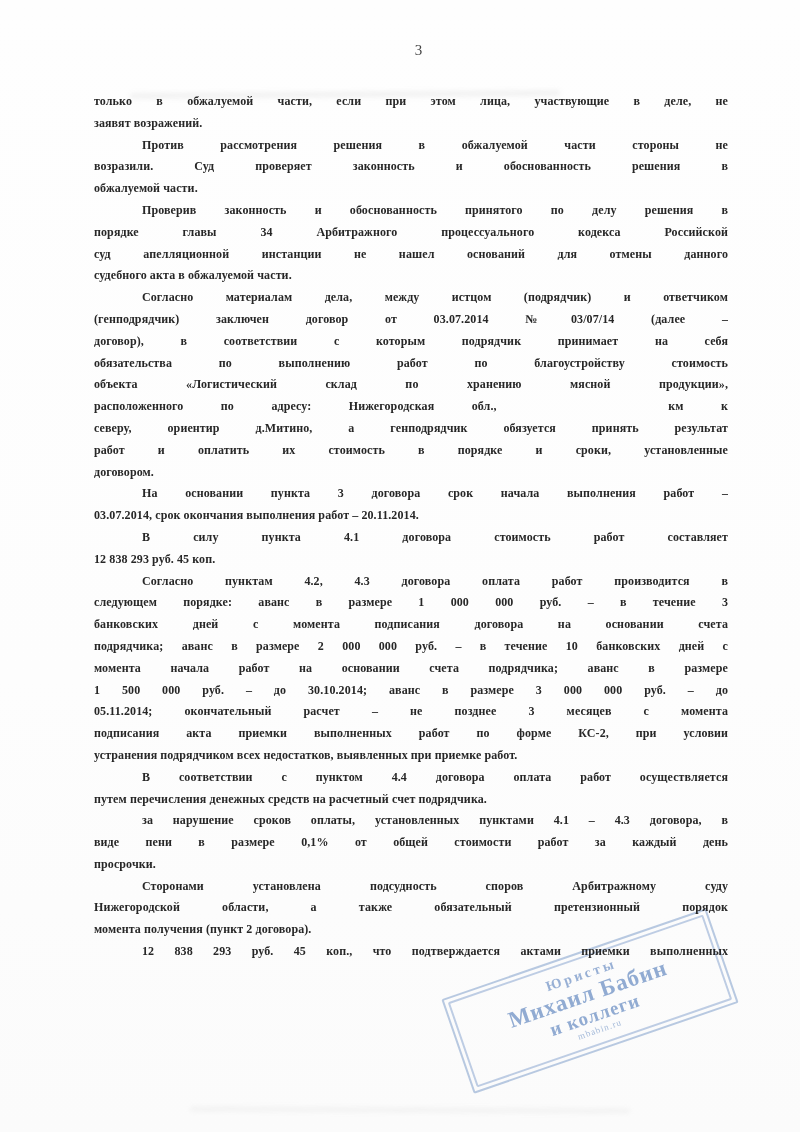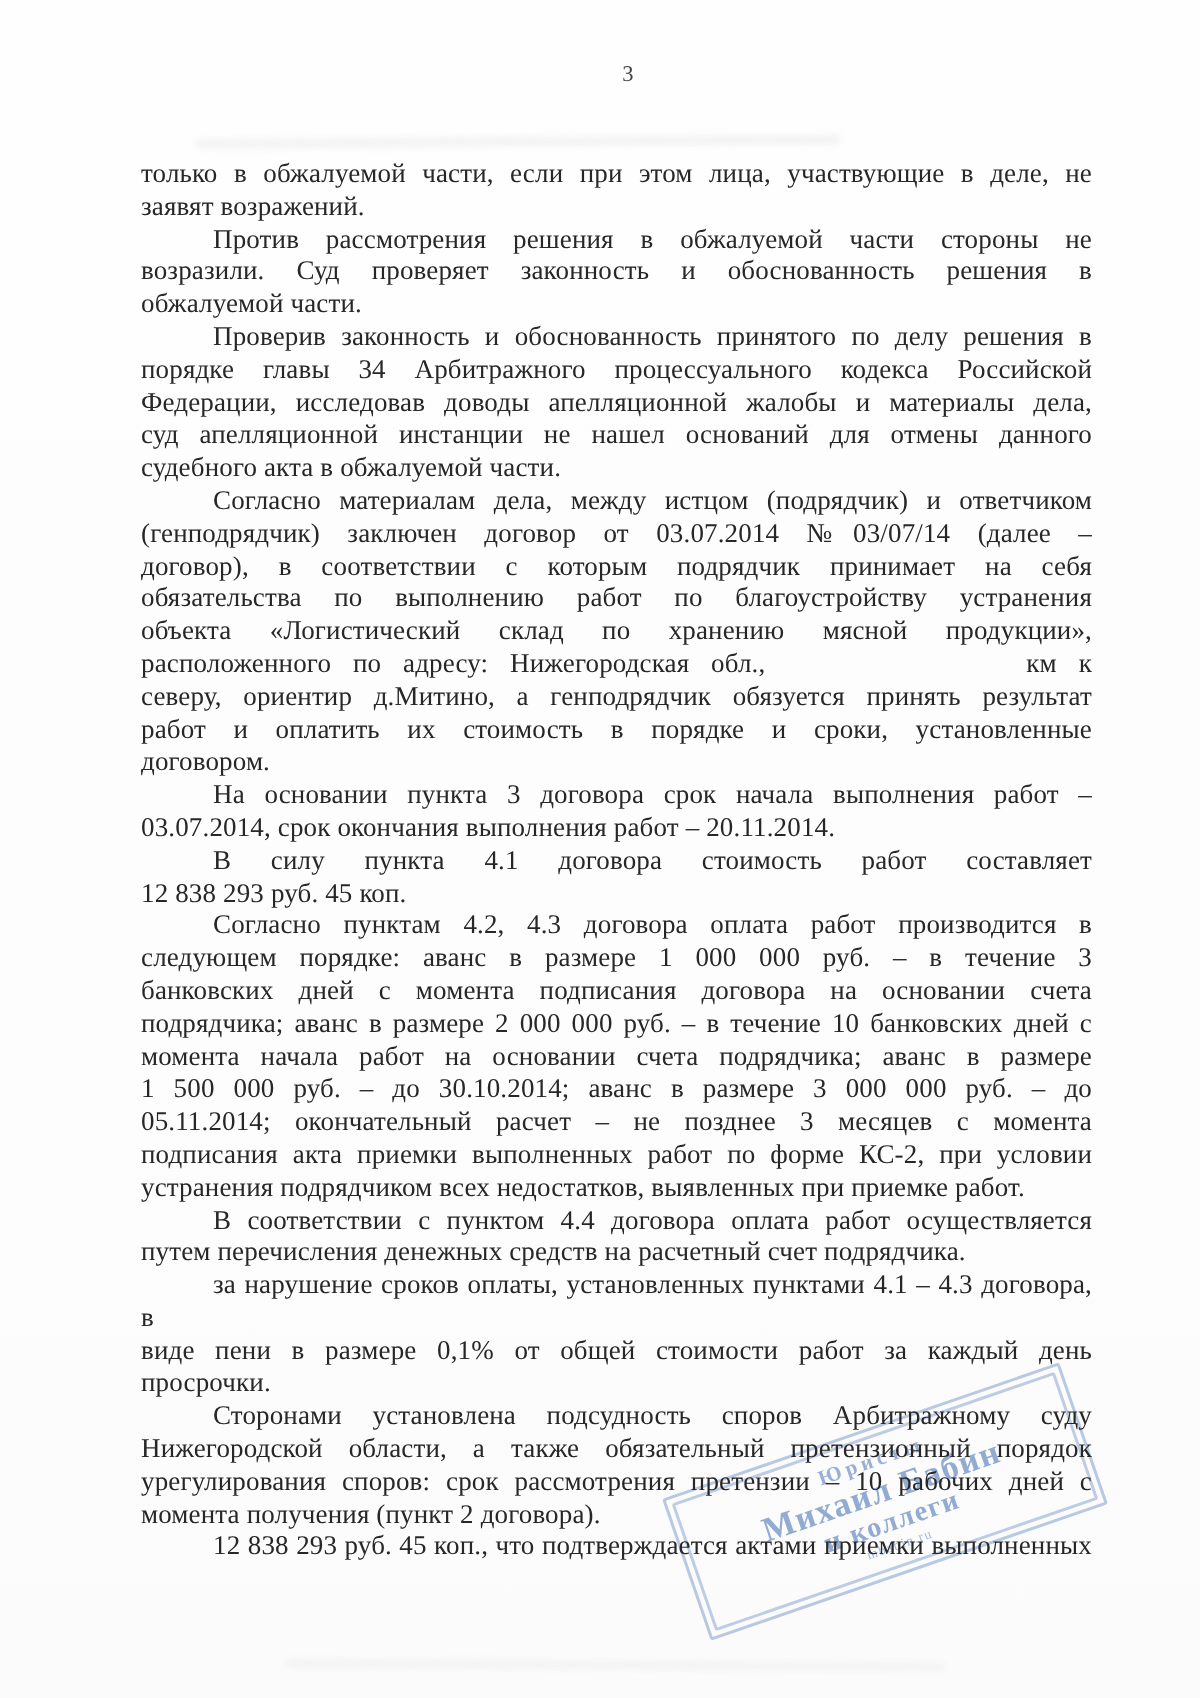--- a/index.html
+++ b/index.html
@@ -17,26 +17,27 @@
   .page-number {
     position: absolute;
     top: 42px; left: 94px; width: 650px;
     text-align: center;
     font-size: 15px;
     color: #454545;
     letter-spacing: 1px;
   }
   .body-text {
     position: absolute;
-    left: 94px; top: 105px; width: 634px;
+    left: 94px; top: 91px; width: 634px;
     z-index: 2;
-    font-size: 18px;
+    font-size: 12px;
     line-height: 21.8px;
     color: #272727;
     letter-spacing: 0.1px;
+    font-weight: bold;
   }
   .para { margin: 0; }
   .line {
     text-align: justify;
     text-align-last: justify;
     overflow: hidden;
   }
   .line.last { text-align-last: left; }
   .para.indent .line:first-child { text-indent: 48px; }
 
@@ -125,29 +126,28 @@
         <div class="line last">заявят возражений.</div>
       </div>
       <div class="para indent">
         <div class="line">Против рассмотрения решения в обжалуемой части стороны не</div>
         <div class="line">возразили. Суд проверяет законность и обоснованность решения в</div>
         <div class="line last">обжалуемой части.</div>
       </div>
       <div class="para indent">
         <div class="line">Проверив законность и обоснованность принятого по делу решения в</div>
         <div class="line">порядке главы 34 Арбитражного процессуального кодекса Российской</div>
-        <div class="line">Федерации, исследовав доводы апелляционной жалобы и материалы дела,</div>
         <div class="line">суд апелляционной инстанции не нашел оснований для отмены данного</div>
         <div class="line last">судебного акта в обжалуемой части.</div>
       </div>
       <div class="para indent">
         <div class="line">Согласно материалам дела, между истцом (подрядчик) и ответчиком</div>
         <div class="line">(генподрядчик) заключен договор от 03.07.2014 №03/07/14 (далее –</div>
         <div class="line">договор), в соответствии с которым подрядчик принимает на себя</div>
-        <div class="line">обязательства по выполнению работ по благоустройству устранения</div>
+        <div class="line">обязательства по выполнению работ по благоустройству стоимость</div>
         <div class="line">объекта «Логистический склад по хранению мясной продукции»,</div>
         <div class="line">расположенного по адресу: Нижегородская обл.,          км к</div>
         <div class="line">северу, ориентир д.Митино, а генподрядчик обязуется принять результат</div>
         <div class="line">работ и оплатить их стоимость в порядке и сроки, установленные</div>
         <div class="line last">договором.</div>
       </div>
       <div class="para indent">
         <div class="line">На основании пункта 3 договора срок начала выполнения работ –</div>
         <div class="line last">03.07.2014, срок окончания выполнения работ – 20.11.2014.</div>
       </div>
@@ -171,21 +171,20 @@
         <div class="line last">путем перечисления денежных средств на расчетный счет подрядчика.</div>
       </div>
       <div class="para indent">
         <div class="line">за нарушение сроков оплаты, установленных пунктами 4.1 – 4.3 договора, в</div>
         <div class="line">виде пени в размере 0,1% от общей стоимости работ за каждый день</div>
         <div class="line last">просрочки.</div>
       </div>
       <div class="para indent">
         <div class="line">Сторонами установлена подсудность споров Арбитражному суду</div>
         <div class="line">Нижегородской области, а также обязательный претензионный порядок</div>
-        <div class="line">урегулирования споров: срок рассмотрения претензии – 10 рабочих дней с</div>
         <div class="line last">момента получения (пункт 2 договора).</div>
       </div>
       <div class="para indent">
         <div class="line">12&nbsp;838&nbsp;293 руб. 45 коп., что подтверждается актами приемки выполненных</div>
       </div>
     </div>
 
 </div>
 
 </body></html>

